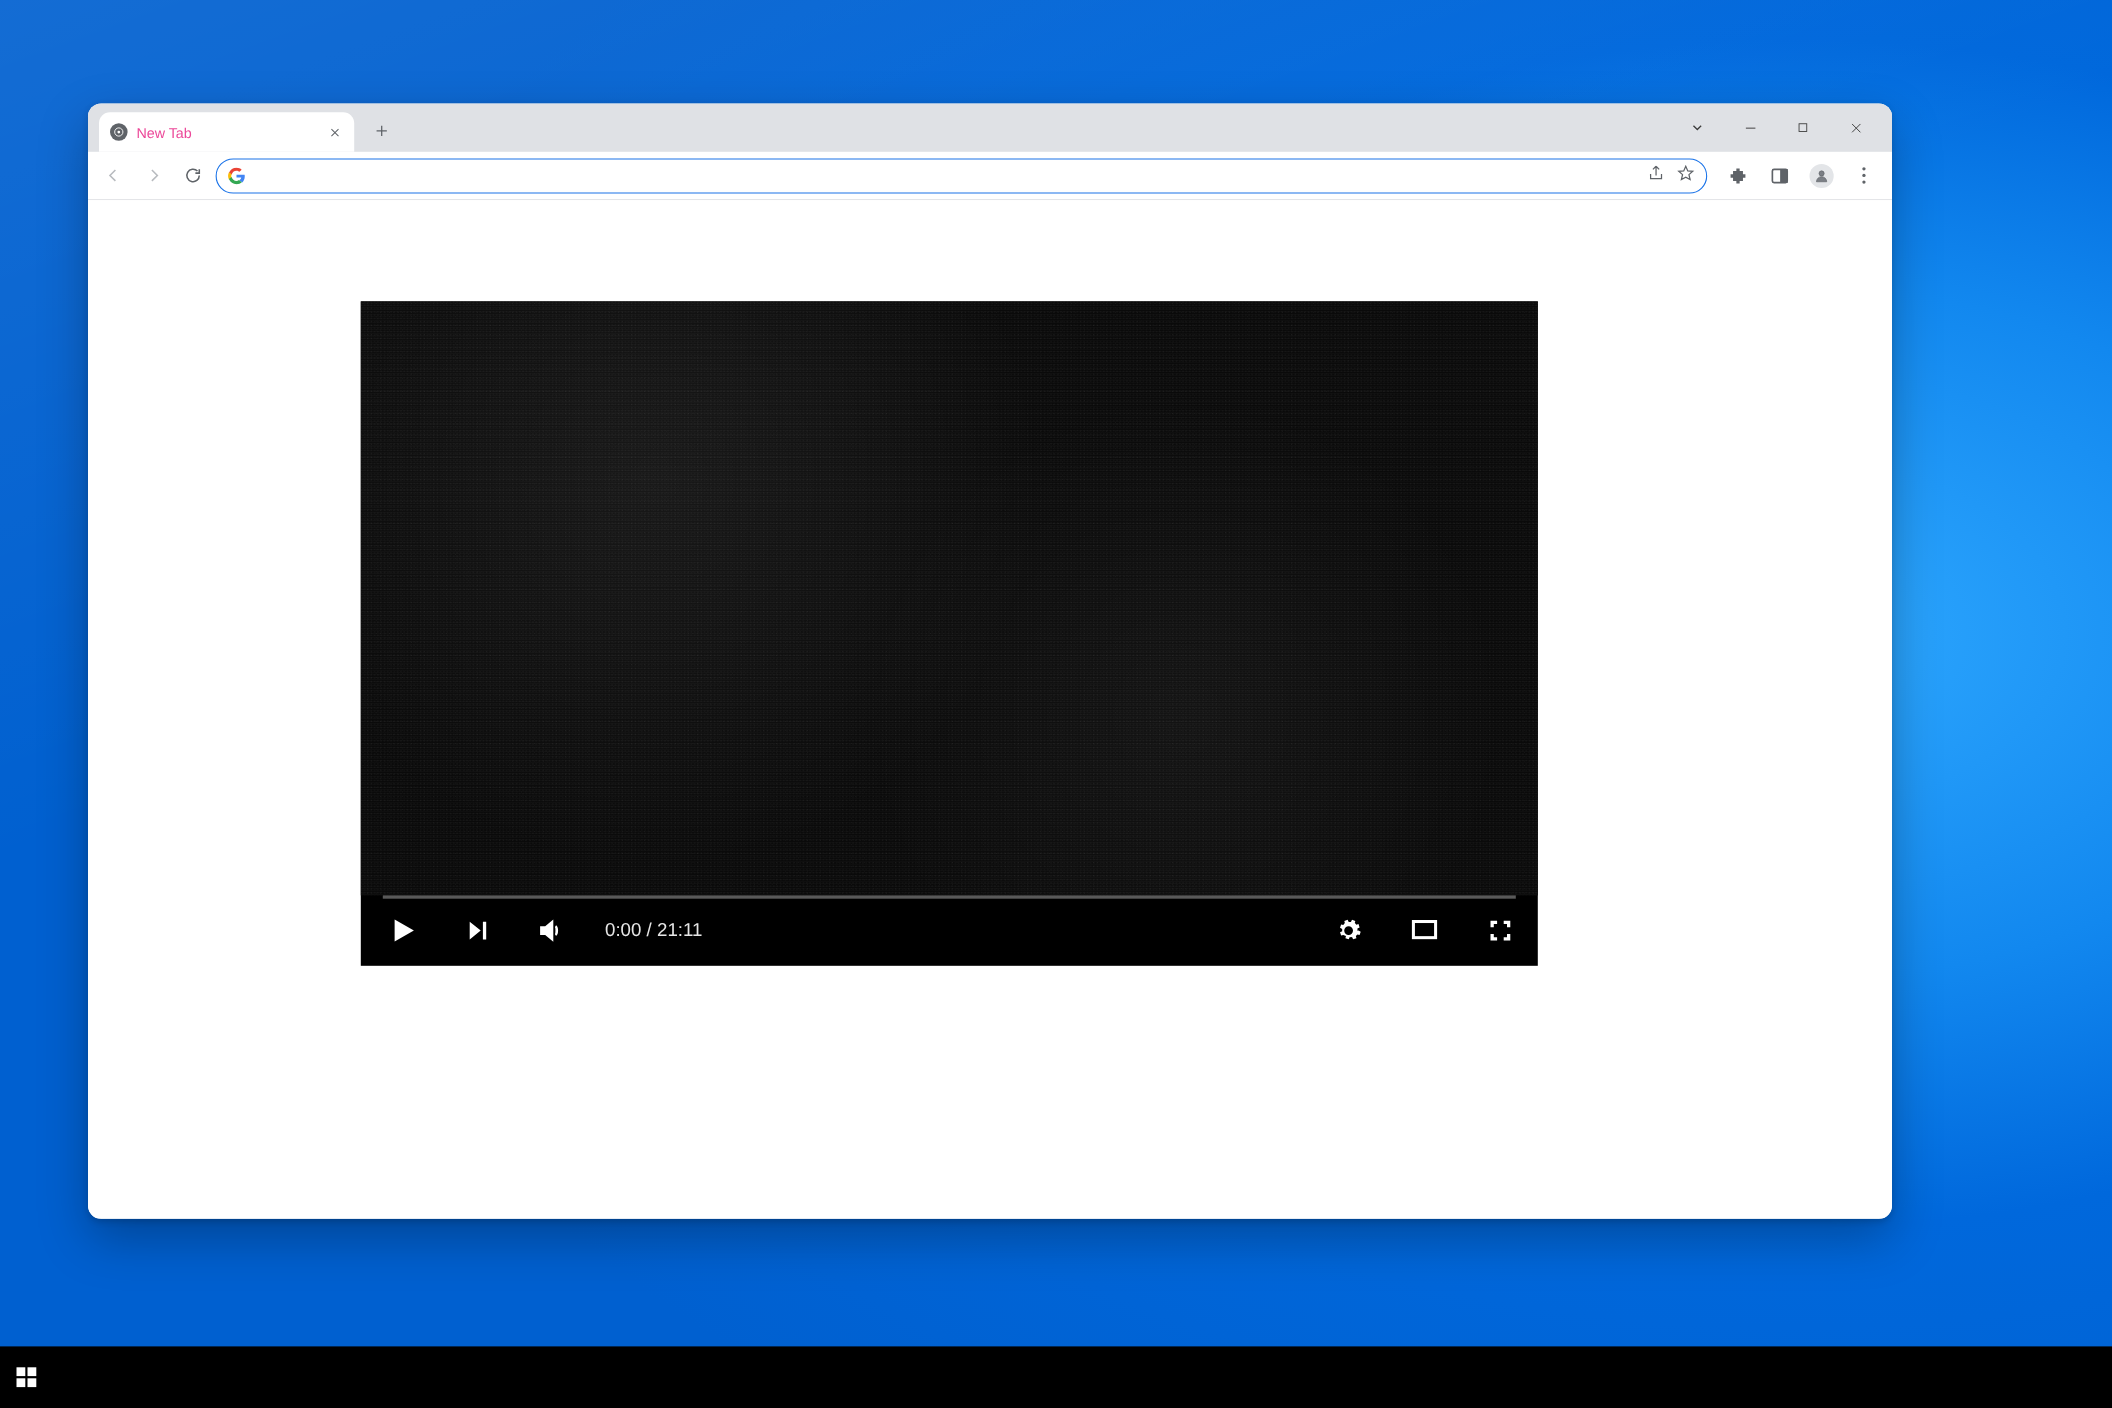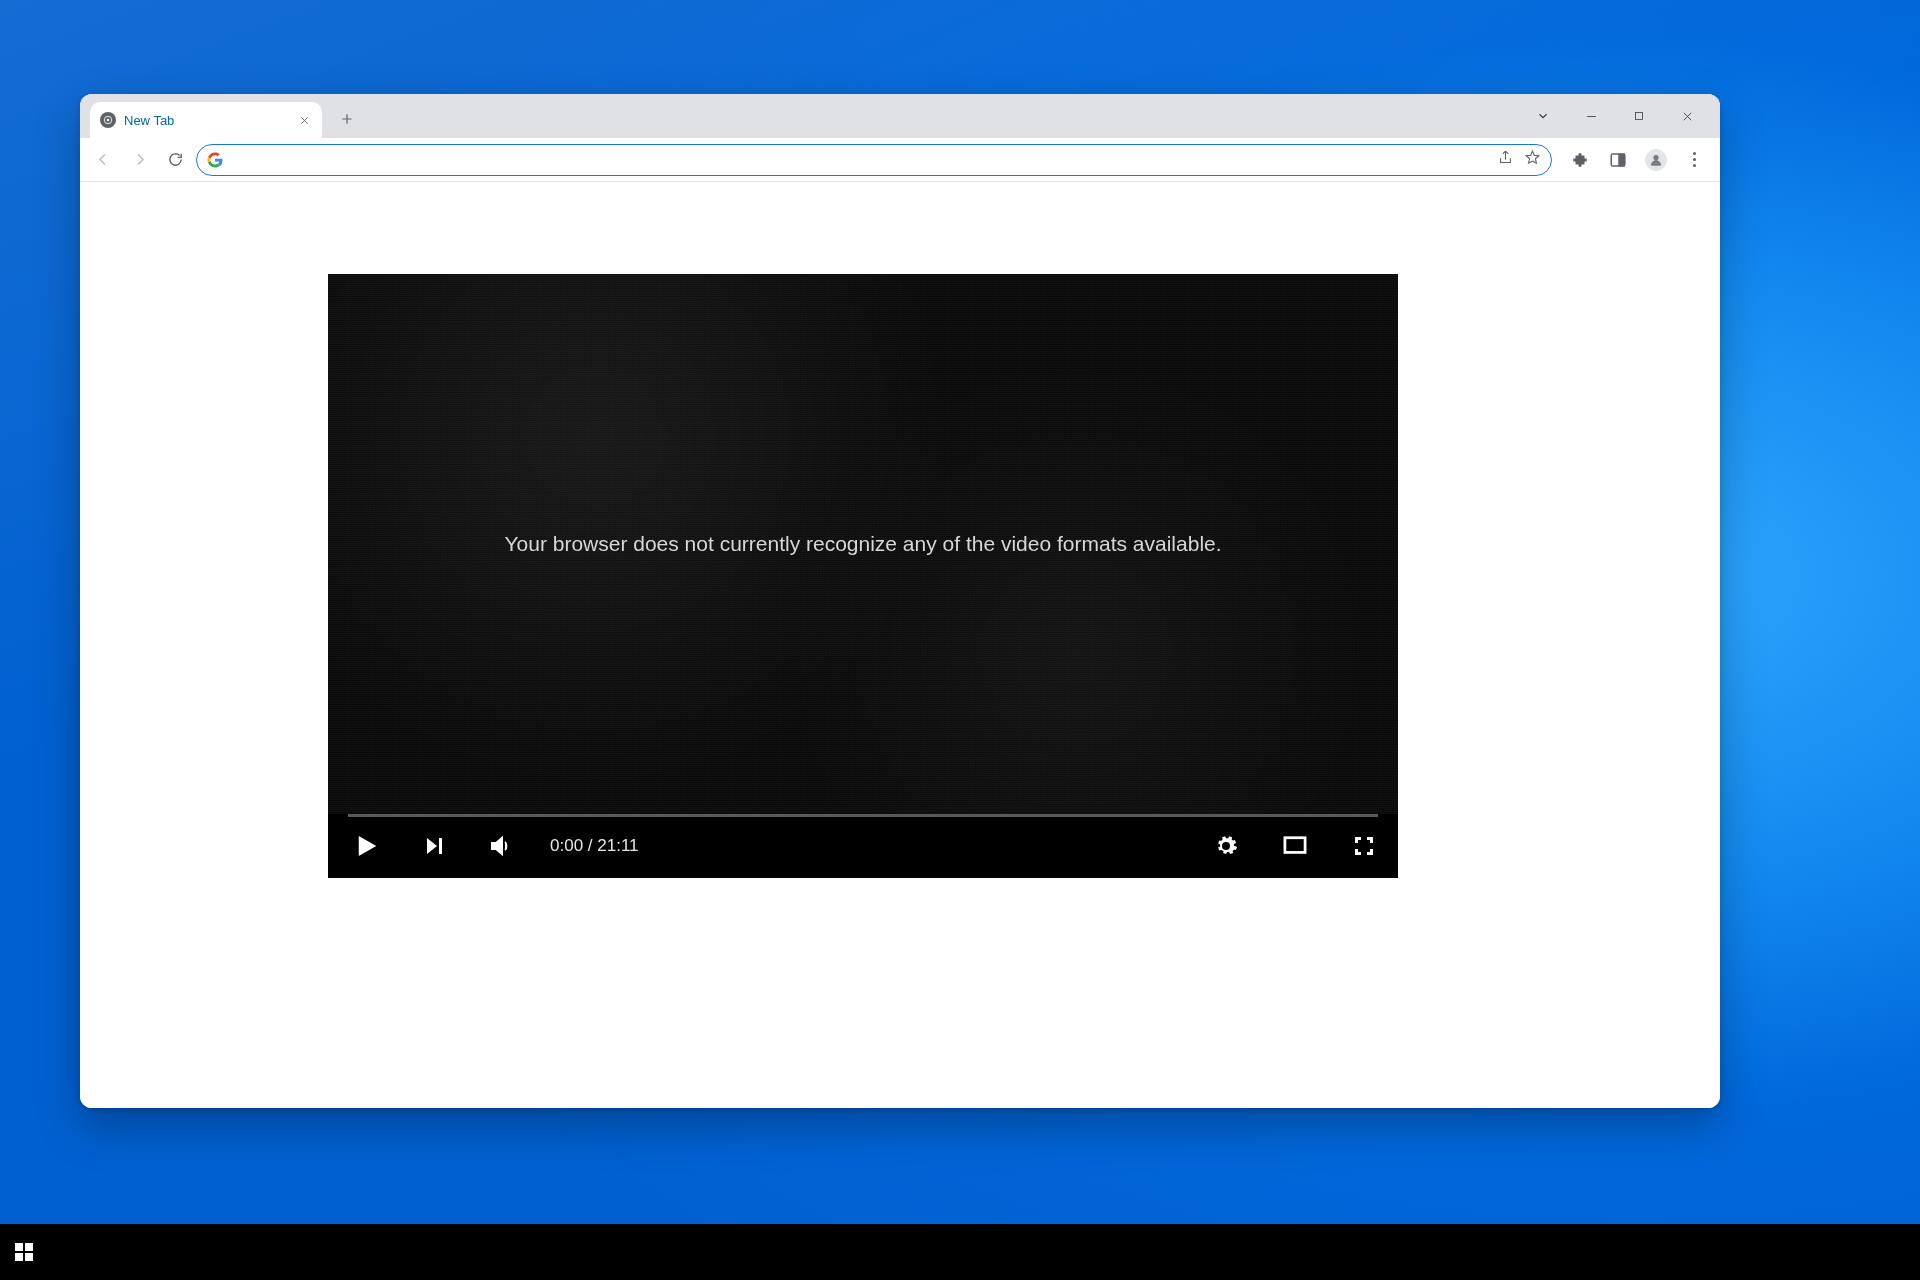--- a/index.html
+++ b/index.html
@@ -56,21 +56,21 @@
   }
   .tab {
     height: 36px;
     min-width: 232px;
     background: #fff;
     border-radius: 10px 10px 0 0;
     display: flex; align-items: center;
     padding: 0 10px;
     gap: 8px;
     font-size: 13px;
-    color: #0369a1;
+    color: #ec4899;
     position: relative;
   }
   .tab .favicon {
     width: 16px; height: 16px; border-radius: 50%;
     background: #5f6368;
     display:flex; align-items:center; justify-content:center;
   }
   .tab .favicon svg { width: 10px; height: 10px; fill: #fff; }
   .tab .tab-close {
     margin-left: auto; width: 16px; height: 16px;
@@ -313,21 +313,20 @@
               <span></span>
             </div>
         </div>
       </div>
     </div>
 
     <div class="content">
       <div class="video-player">
         <div class="video-area">
           <div class="error-text">
-            <div>Your browser does not currently recognize any of the video formats available.</div>
           </div>
         </div>
         <div class="controls">
           <div class="progress"></div>
 
           <div class="ctl">
             <svg viewBox="0 0 24 24" width="30" height="30">
                 <path d="M7 4l14 8-14 8z"></path>
               </svg>
           </div>

